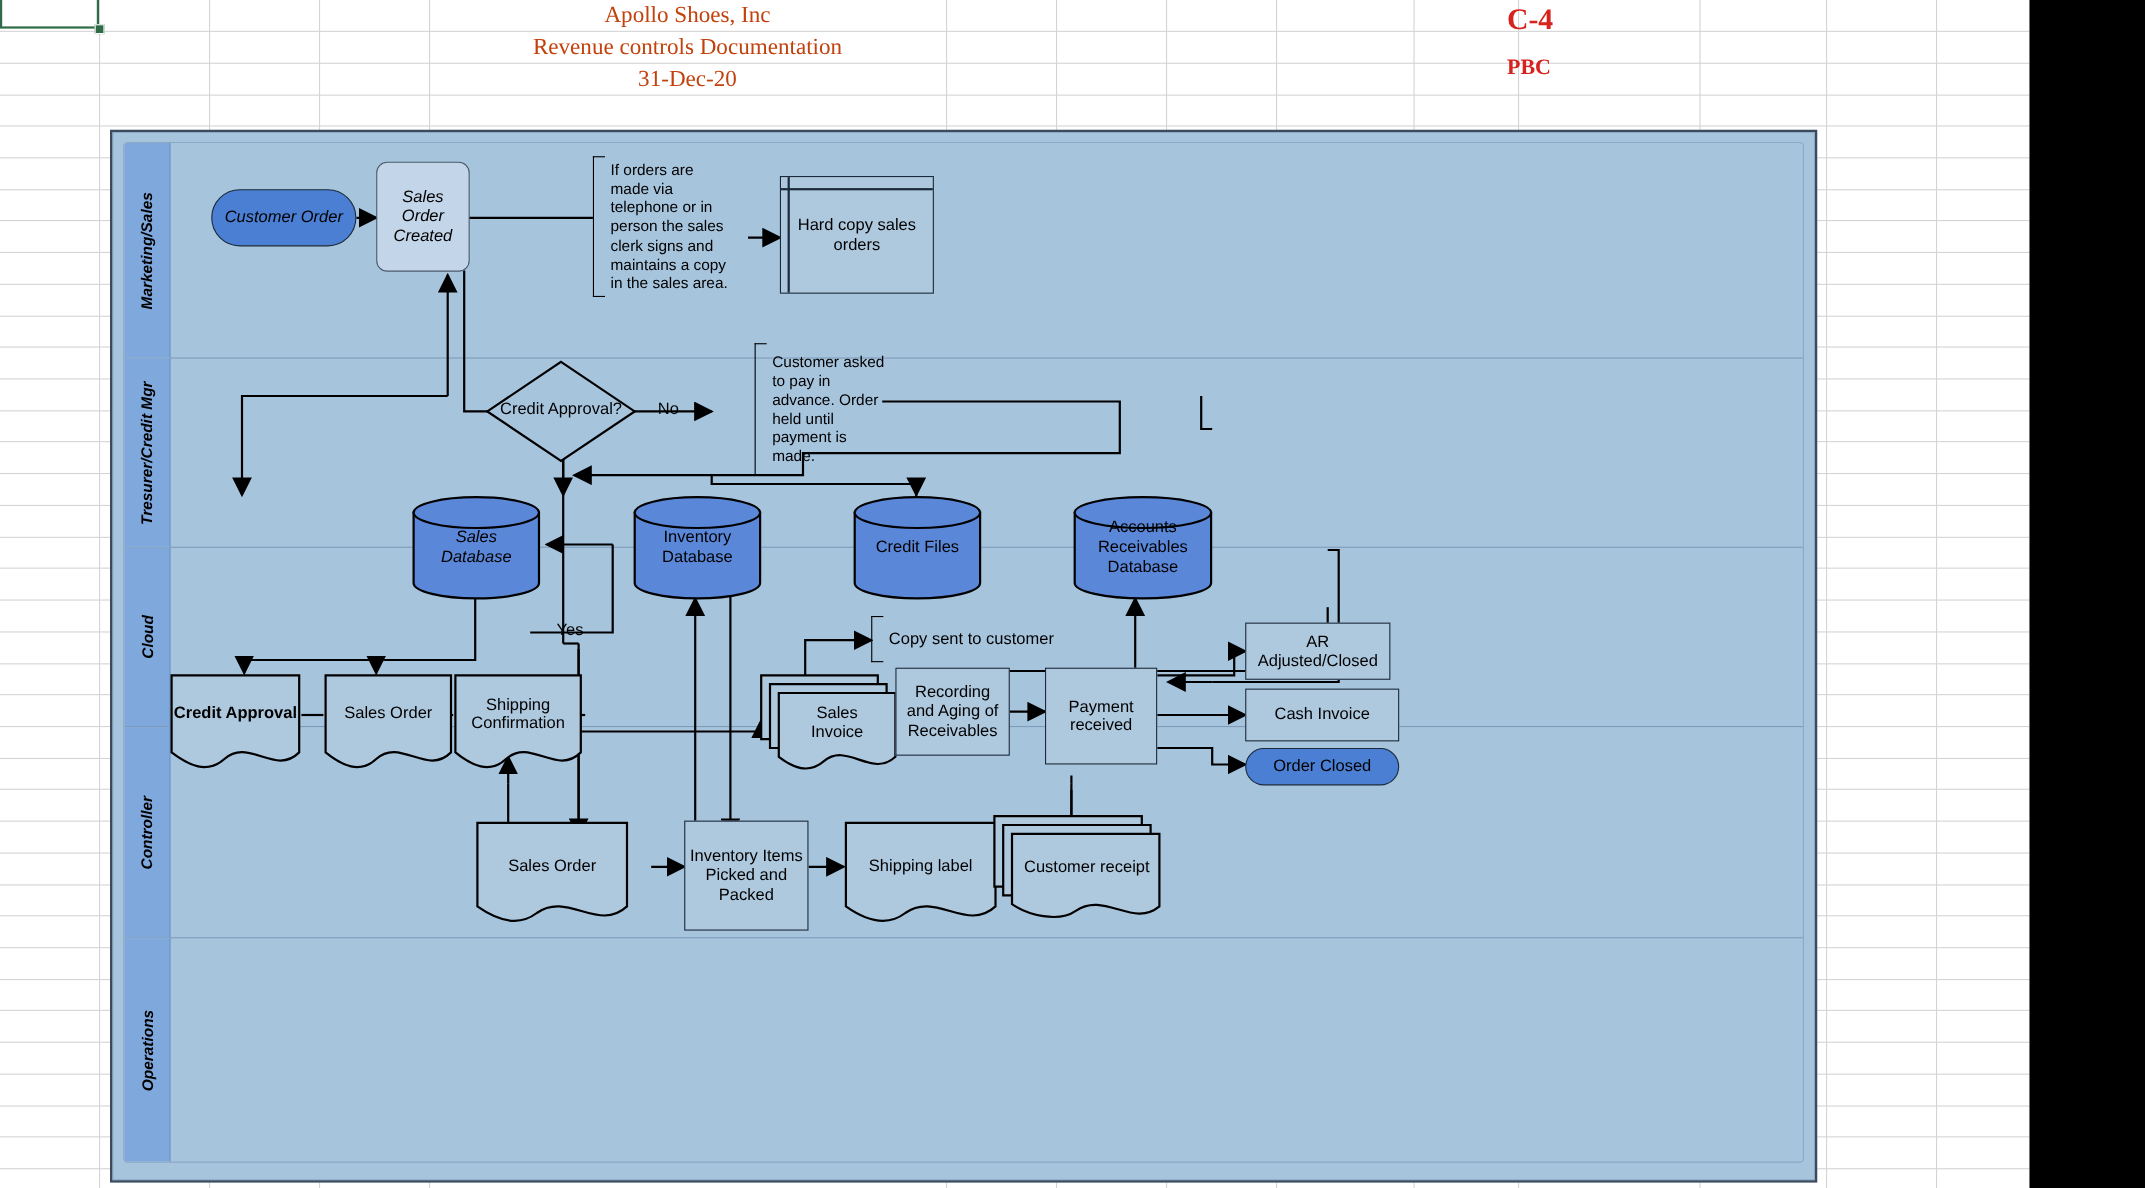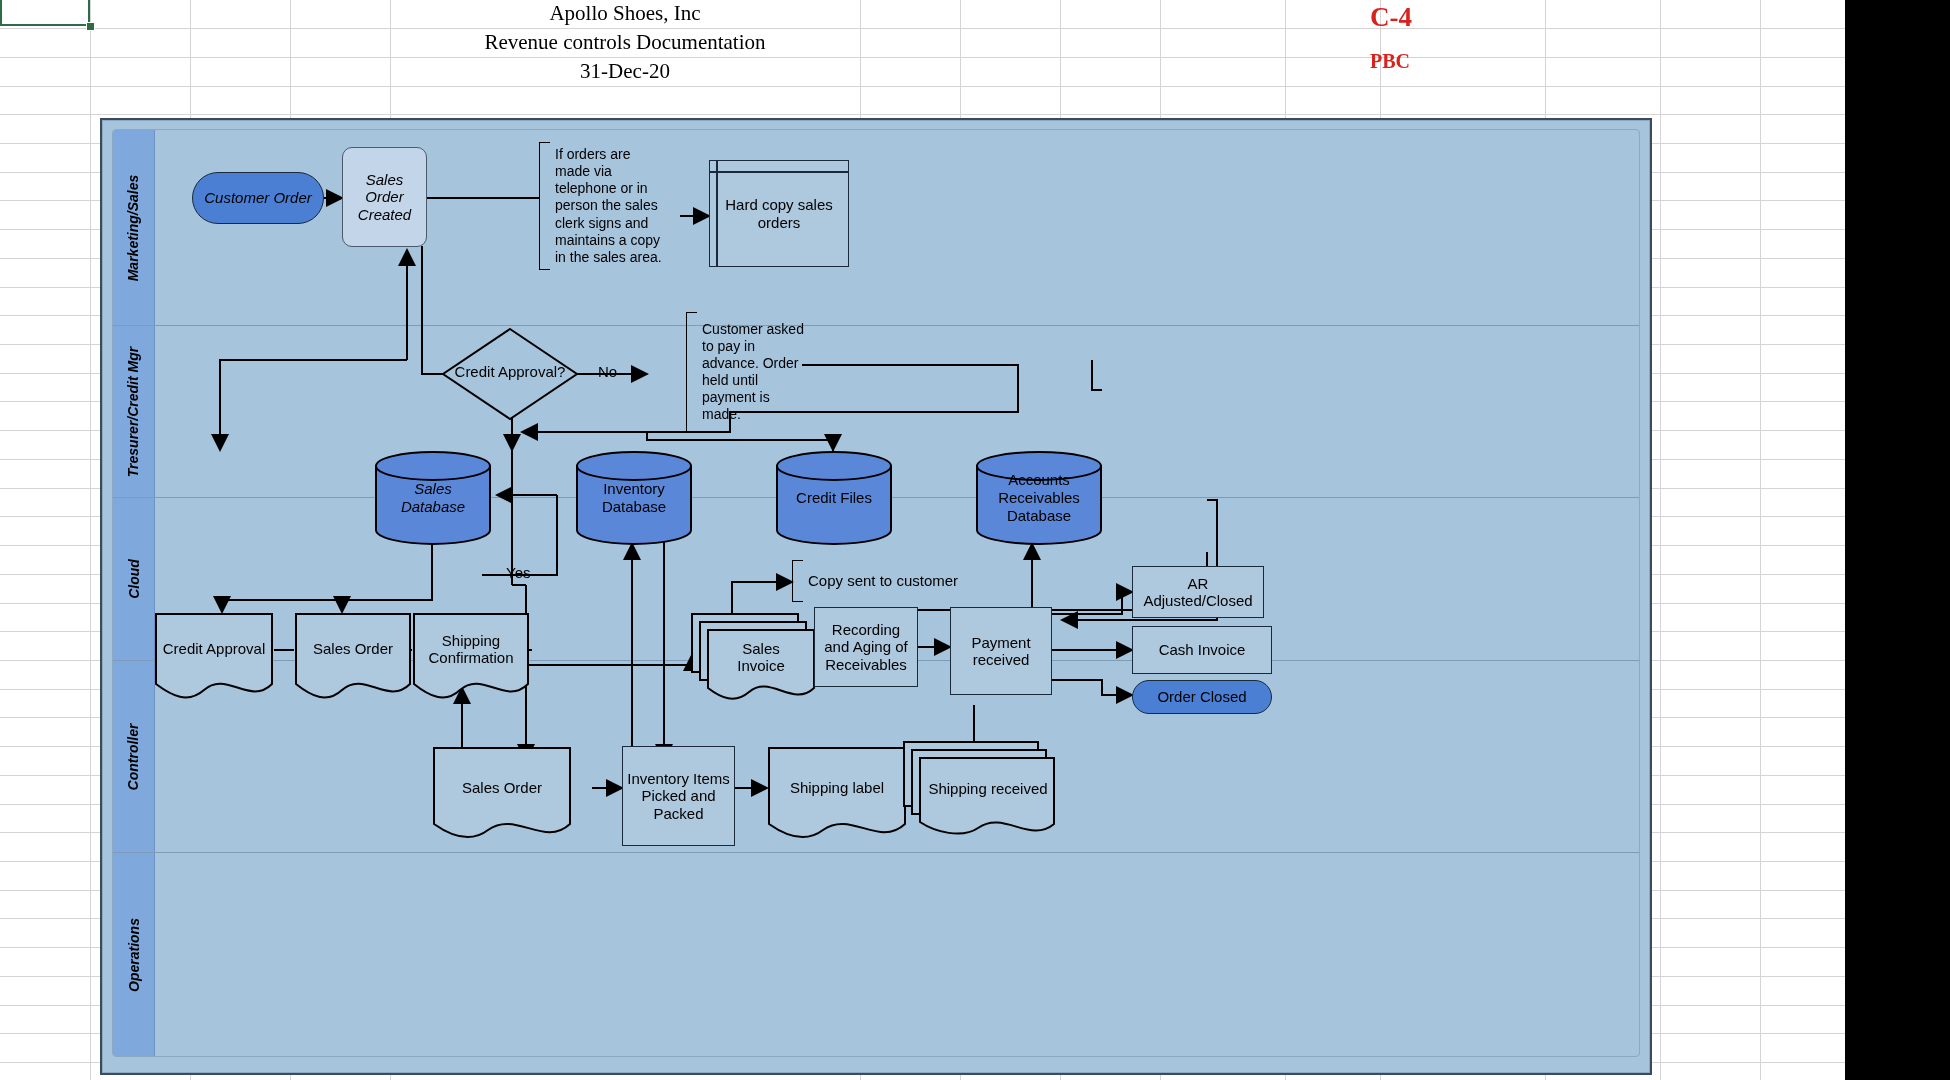--- a/index.html
+++ b/index.html
@@ -15,21 +15,21 @@
   .gline{position:absolute;background:#d4d4d4;}
   .gline.v{width:1px;top:0;height:1080px;}
   .gline.h{height:1px;left:0;width:1845px;}
   .blackband{position:absolute;top:0;right:0;width:105px;height:1080px;background:#000000;}
 
   
   .cellsel{position:absolute;border:2px solid #2e6b47;box-sizing:border-box;background:transparent;}
   .fillhandle{position:absolute;width:9px;height:9px;background:#2e6b47;border:1px solid #ffffff;box-sizing:border-box;}
 
   
-  .hdr{position:absolute;font-family:"Liberation Serif", serif;color:#000000;white-space:nowrap;}
+  .hdr{position:absolute;font-family:"Liberation Serif", serif;color:#c2410c;white-space:nowrap;}
   .hdr.center{text-align:center;}
   .hdr.red{color:#d8221d;font-weight:bold;}
 
   
   .diagram{
     position:absolute;left:100px;top:118px;width:1552px;height:957px;
     background:#a7c4dd;border:2px solid #3c4a5c;box-sizing:border-box;
     box-shadow:0 0 0 1px #8ba8c4 inset;
   }
   .lanes{
@@ -343,21 +343,21 @@
         <ellipse cx="64" cy="16" rx="62" ry="14" fill="#5b87d9" stroke="#000" stroke-width="2"></ellipse>
       </svg>
       <div class="txt" id="arDbLbl">Accounts<br>Receivables<br>Database</div>
     </div>
 
     <div class="node n-bracket" style="left:690px;top:440px;width:200px;height:42px;font-size:15px;">
       <div class="brk"></div>
       <span style="padding-left:4px;">Copy sent to customer</span>
     </div>
 
-    <div class="doc" style="left:52px;top:492px;width:120px;height:90px;">
+    <div class="doc" style="left:52px;top:492px;width:120px;height:90px;font-weight:bold;">
       <svg viewBox="0 0 120 90" style="position:absolute;inset:0;width:100%;height:100%;">
         <path d="M2,2 L118,2 L118,72 C96,94 72,58 50,78 C34,92 18,84 2,72 Z" fill="#aec8de" stroke="#000" stroke-width="2"></path>
       </svg>
       <div class="txt">Credit Approval</div>
     </div>
 
     <div class="doc" style="left:192px;top:492px;width:118px;height:90px;">
       <svg viewBox="0 0 118 90" style="position:absolute;inset:0;width:100%;height:100%;">
         <path d="M2,2 L116,2 L116,72 C94,94 70,58 48,78 C33,92 17,84 2,72 Z" fill="#aec8de" stroke="#000" stroke-width="2"></path>
       </svg>
@@ -417,17 +417,17 @@
       </svg>
       <div class="txt">Shipping label</div>
     </div>
 
     <div class="doc" style="left:800px;top:620px;width:160px;height:106px;">
       <svg viewBox="0 0 160 106" style="position:absolute;inset:0;width:100%;height:100%;">
         <path d="M2,2 L136,2 L136,66 L2,66 Z" fill="#aec8de" stroke="#000" stroke-width="2"></path>
         <path d="M10,10 L144,10 L144,74 L10,74 Z" fill="#aec8de" stroke="#000" stroke-width="2"></path>
         <path d="M18,18 L152,18 L152,84 C128,104 102,70 76,88 C60,99 33,92 18,82 Z" fill="#aec8de" stroke="#000" stroke-width="2"></path>
       </svg>
-      <div class="txt" style="left:18px;right:6px;top:18px;bottom:26px;">Shipping received</div>
+      <div class="txt" style="left:18px;right:6px;top:18px;bottom:26px;">Customer receipt</div>
     </div>
 
   </div>
 </div>
 
 </body></html>

